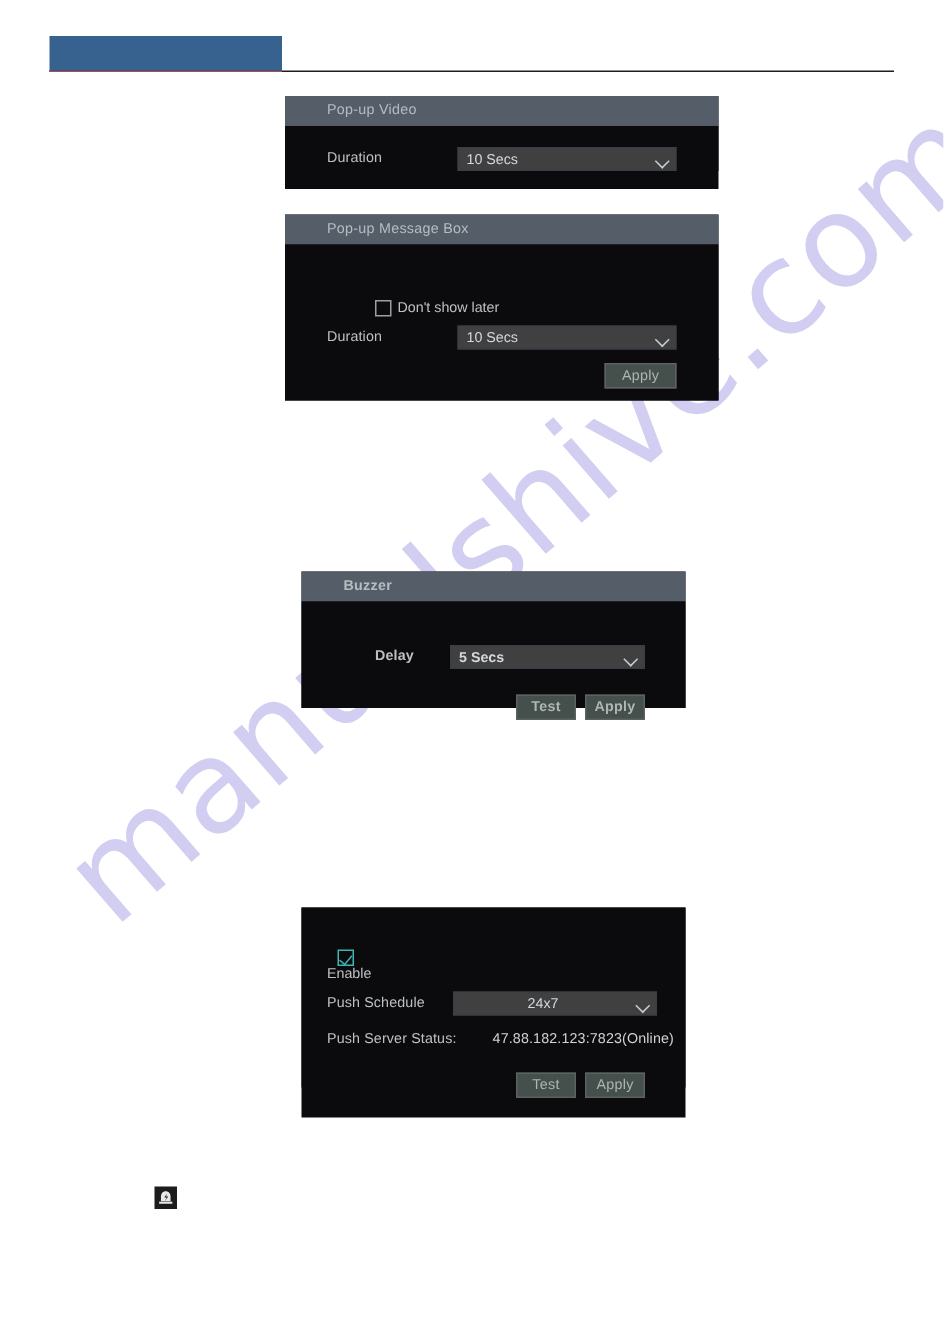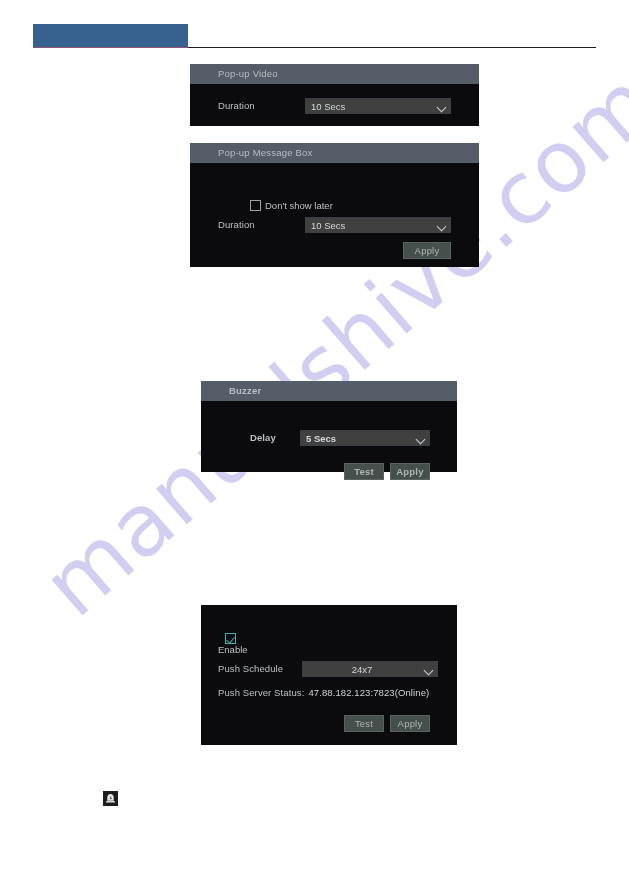--- a/index.html
+++ b/index.html
@@ -277,21 +277,21 @@
     </div>
     <div class="row" style="left:17px; top:58px;">
       <span class="field-label">Push Schedule</span>
     </div>
     <div class="select center" style="position:absolute; left:101px; top:56px; width:136px;">
       <span class="sel-text">24x7</span>
       <span class="chev"></span>
     </div>
     <div class="row" style="left:17px; top:82px;">
       <span class="field-label">Push Server Status:</span>
-      <span class="field-value" style="margin-left:4px;">47.88.182.123:7823(Online)</span>
+      <span class="field-value" style="margin-left:24px;">47.88.182.123:7823(Online)</span>
     </div>
     <div class="btn" style="left:143px; top:110px; width:40px;">Test</div>
     <div class="btn" style="left:189px; top:110px; width:40px;">Apply</div>
   </div>
 </div>
 
 <div id="buzzer-icon">
   <svg width="15" height="15" viewBox="0 0 15 15" aria-hidden="true">
     <path d="M7.5 3.1c-1.9 0-3.2 1.5-3.2 3.5v3.2h6.4V6.6c0-2-1.3-3.5-3.2-3.5z" fill="#e8e8e8"></path>
     <rect x="3.1" y="10.1" width="8.8" height="1.4" fill="#e8e8e8"></rect>

